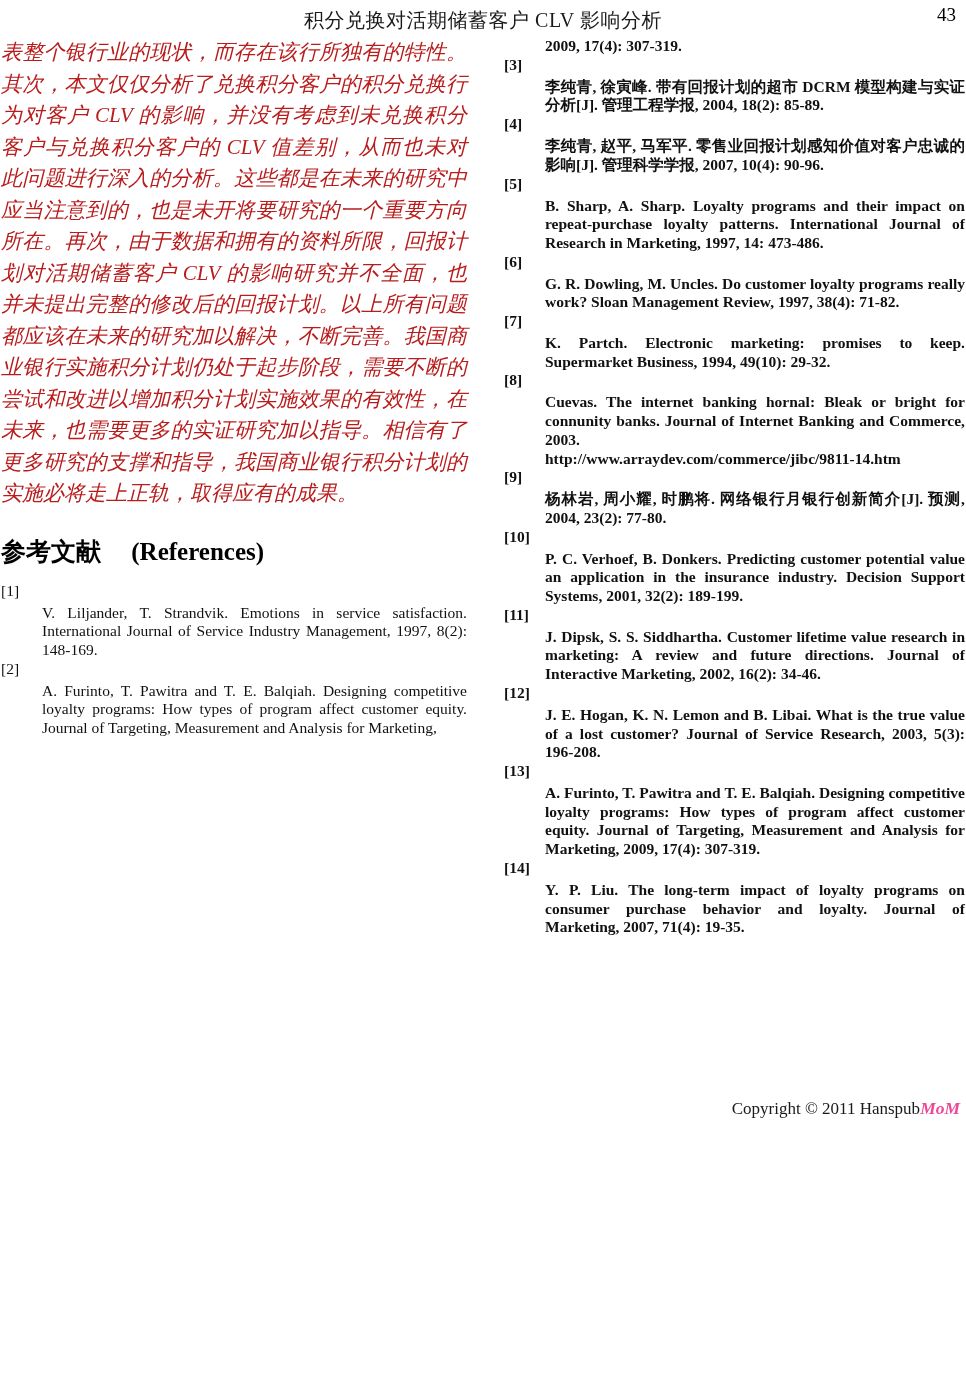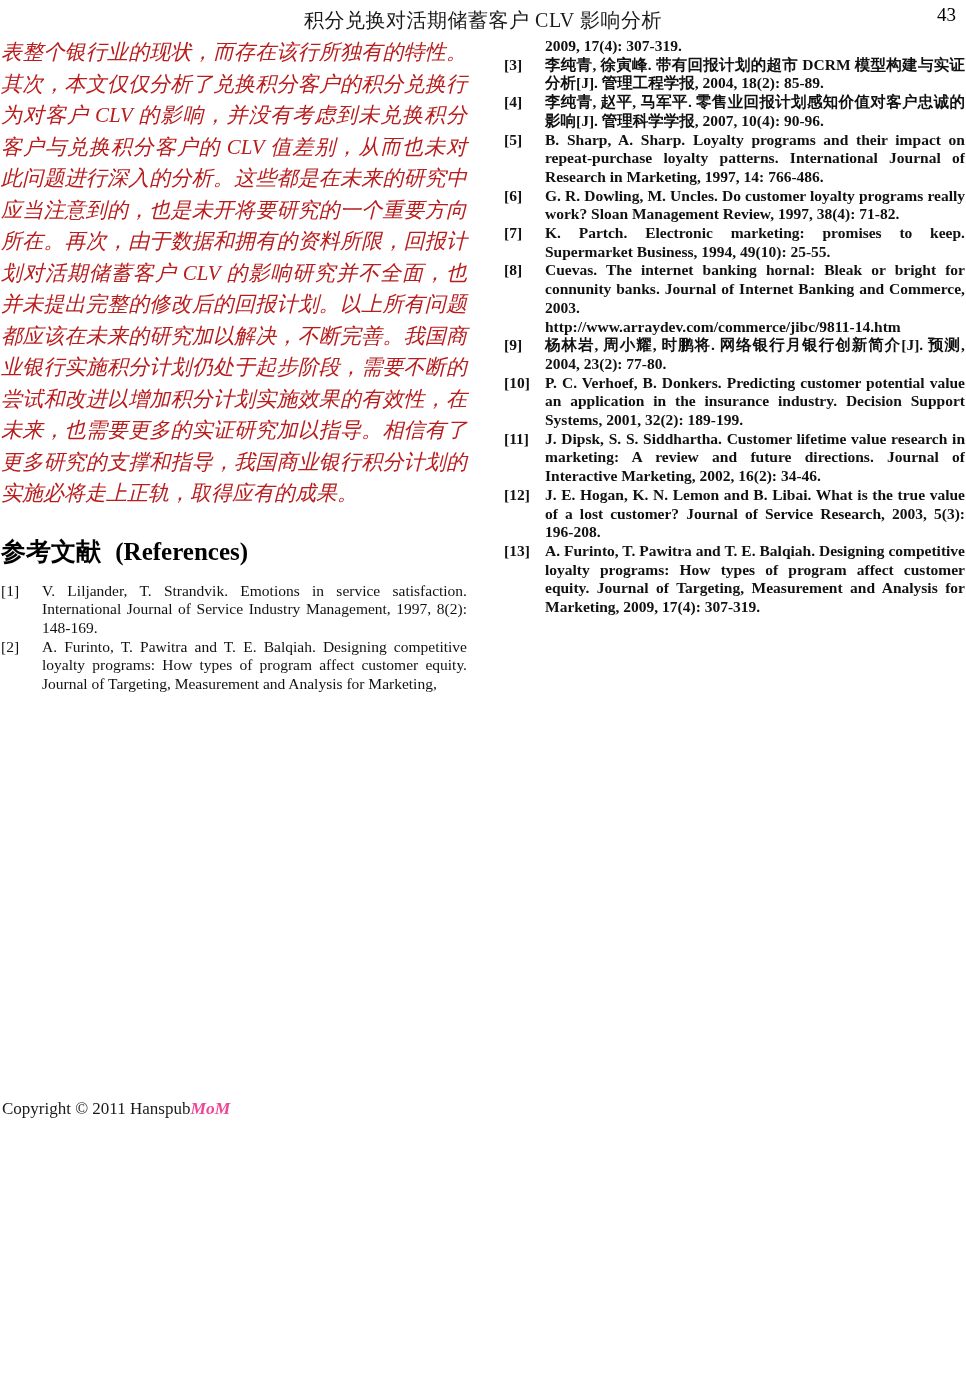--- a/index.html
+++ b/index.html
@@ -48,51 +48,52 @@
     font-style: italic;
   }
   .refs-heading {
     margin: 25px 0 14px 0;
     font-size: 25px;
     line-height: 32px;
     font-weight: bold;
     color: #000000;
   }
   .refs-heading .zh { font-family: "Liberation Sans", "DejaVu Sans", sans-serif; }
-  .refs-heading .en { font-family: "Liberation Serif", "DejaVu Serif", serif; margin-left: 8px; }
+  .refs-heading .en { font-family: "Liberation Serif", "DejaVu Serif", serif; margin-left: 24px; }
   .ref-list { list-style: none; }
   .ref-item {
     display: flex;
     font-size: 15.5px;
     line-height: 18.7px;
     color: #111111;
   }
   .ref-num {
     flex: 0 0 41px;
     white-space: nowrap;
   }
   .ref-text {
     flex: 1 1 auto;
     text-align: justify;
     white-space: pre-line;
+    margin-top: 22px;
   }
   .ref-continuation {
     font-size: 15.5px;
     line-height: 18.7px;
     padding-left: 41px;
     color: #111111;
   }
   
   .footer {
     position: absolute;
     left: 0;
     right: 0;
     bottom: 2px;
     display: flex;
-    justify-content: flex-start;
+    justify-content: flex-end;
     align-items: baseline;
     padding: 0 6px 0 2px;
   }
   .footer-copyright {
     font-size: 17px;
     color: #1a1a1a;
   }
   .footer-journal {
     font-size: 17.5px;
     font-weight: bold;
@@ -139,29 +140,29 @@
           <div class="ref-item">
             <span class="ref-num">[3]</span>
             <span class="ref-text">李纯青, 徐寅峰. 带有回报计划的超市 DCRM 模型构建与实证分析[J]. 管理工程学报, 2004, 18(2): 85-89.</span>
           </div>
           <div class="ref-item">
             <span class="ref-num">[4]</span>
             <span class="ref-text">李纯青, 赵平, 马军平. 零售业回报计划感知价值对客户忠诚的影响[J]. 管理科学学报, 2007, 10(4): 90-96.</span>
           </div>
           <div class="ref-item">
             <span class="ref-num">[5]</span>
-            <span class="ref-text">B. Sharp, A. Sharp. Loyalty programs and their impact on repeat-purchase loyalty patterns. International Journal of Research in Marketing, 1997, 14: 766-486.</span>
+            <span class="ref-text">B. Sharp, A. Sharp. Loyalty programs and their impact on repeat-purchase loyalty patterns. International Journal of Research in Marketing, 1997, 14: 473-486.</span>
           </div>
           <div class="ref-item">
             <span class="ref-num">[6]</span>
             <span class="ref-text">G. R. Dowling, M. Uncles. Do customer loyalty programs really work? Sloan Management Review, 1997, 38(4): 71-82.</span>
           </div>
           <div class="ref-item">
             <span class="ref-num">[7]</span>
-            <span class="ref-text">K. Partch. Electronic marketing: promises to keep. Supermarket Business, 1994, 49(10): 25-55.</span>
+            <span class="ref-text">K. Partch. Electronic marketing: promises to keep. Supermarket Business, 1994, 49(10): 29-32.</span>
           </div>
           <div class="ref-item">
             <span class="ref-num">[8]</span>
             <span class="ref-text">Cuevas. The internet banking hornal: Bleak or bright for connunity banks. Journal of Internet Banking and Commerce, 2003.
 http://www.arraydev.com/commerce/jibc/9811-14.htm</span>
           </div>
           <div class="ref-item">
             <span class="ref-num">[9]</span>
             <span class="ref-text">杨林岩, 周小耀, 时鹏将. 网络银行月银行创新简介[J]. 预测, 2004, 23(2): 77-80.</span>
           </div>
@@ -173,20 +174,24 @@
             <span class="ref-num">[11]</span>
             <span class="ref-text">J. Dipsk, S. S. Siddhartha. Customer lifetime value research in marketing: A review and future directions. Journal of Interactive Marketing, 2002, 16(2): 34-46.</span>
           </div>
           <div class="ref-item">
             <span class="ref-num">[12]</span>
             <span class="ref-text">J. E. Hogan, K. N. Lemon and B. Libai. What is the true value of a lost customer? Journal of Service Research, 2003, 5(3): 196-208.</span>
           </div>
           <div class="ref-item">
             <span class="ref-num">[13]</span>
             <span class="ref-text">A. Furinto, T. Pawitra and T. E. Balqiah. Designing competitive loyalty programs: How types of program affect customer equity. Journal of Targeting, Measurement and Analysis for Marketing, 2009, 17(4): 307-319.</span>
+          </div>
+          <div class="ref-item">
+            <span class="ref-num">[14]</span>
+            <span class="ref-text">Y. P. Liu. The long-term impact of loyalty programs on consumer purchase behavior and loyalty. Journal of Marketing, 2007, 71(4): 19-35.</span>
           </div>
         </div>
     </div>
 
   </div>
 
   <div class="footer">
     <div class="footer-copyright">Copyright © 2011 Hanspub</div>
     <div class="footer-journal">MoM</div>
   </div>

